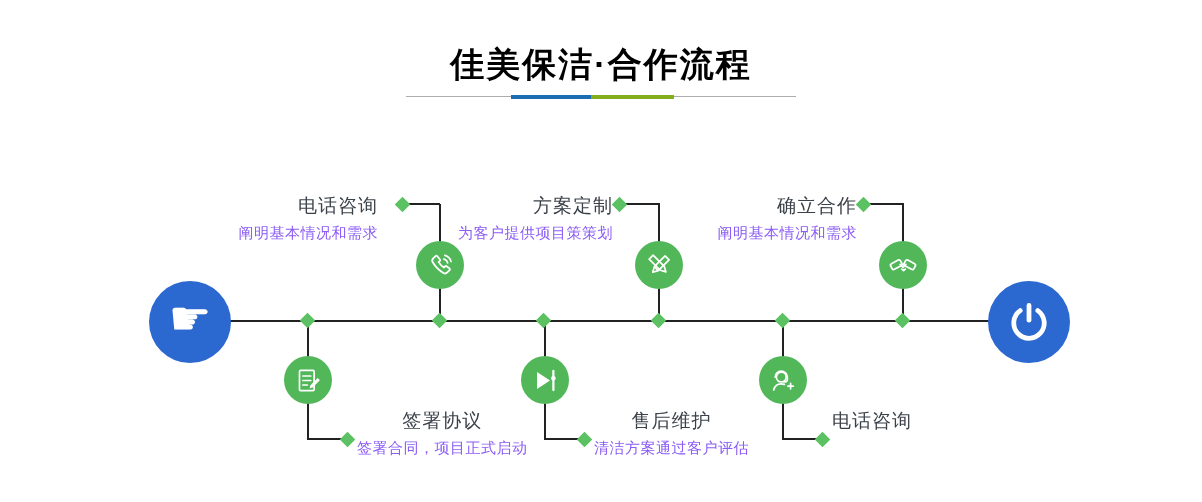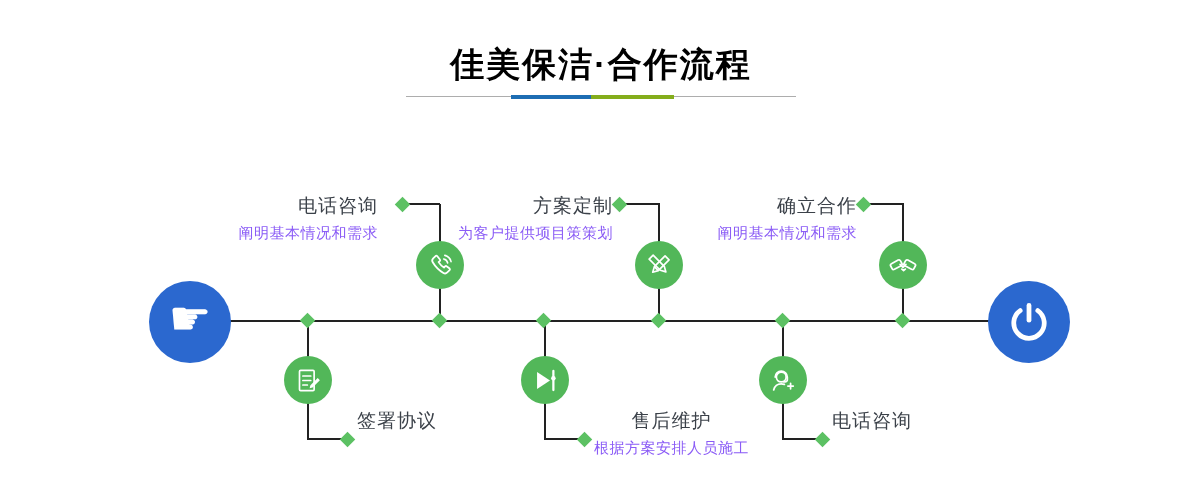--- a/index.html
+++ b/index.html
@@ -178,22 +178,23 @@
     <div class="step-title">方案定制</div>
     <div class="step-desc">为客户提供项目策策划</div>
   </div>
   <div class="step-text top" style="right:345px;">
     <div class="step-title">确立合作</div>
     <div class="step-desc">阐明基本情况和需求</div>
   </div>
 
   <div class="step-text bottom" style="left:357px;">
     <div class="step-title">签署协议</div>
+    <div class="step-desc">签署合同，项目正式启动</div>
   </div>
   <div class="step-text bottom" style="left:594px;">
     <div class="step-title">售后维护</div>
-    <div class="step-desc">根据方案安排人员施工</div>
+    <div class="step-desc">清洁方案通过客户评估</div>
   </div>
   <div class="step-text bottom" style="left:832px;">
     <div class="step-title">电话咨询</div>
   </div>
 
 </div>
 
 </body></html>

